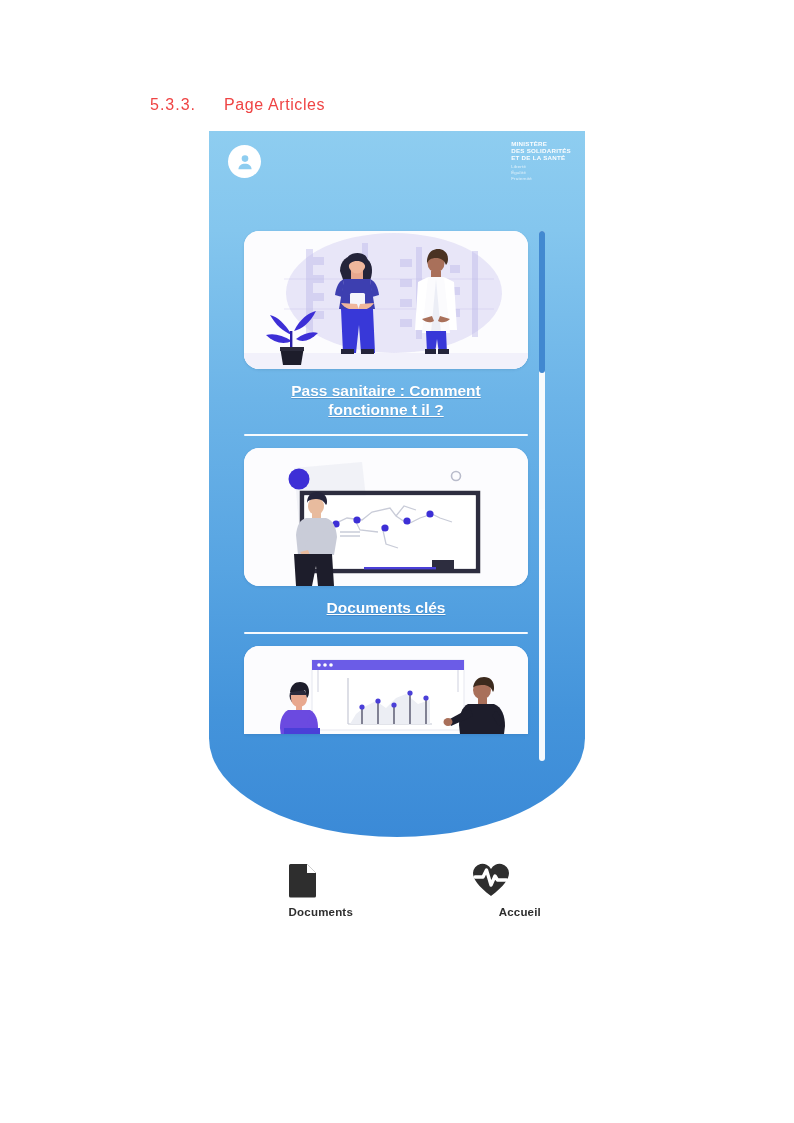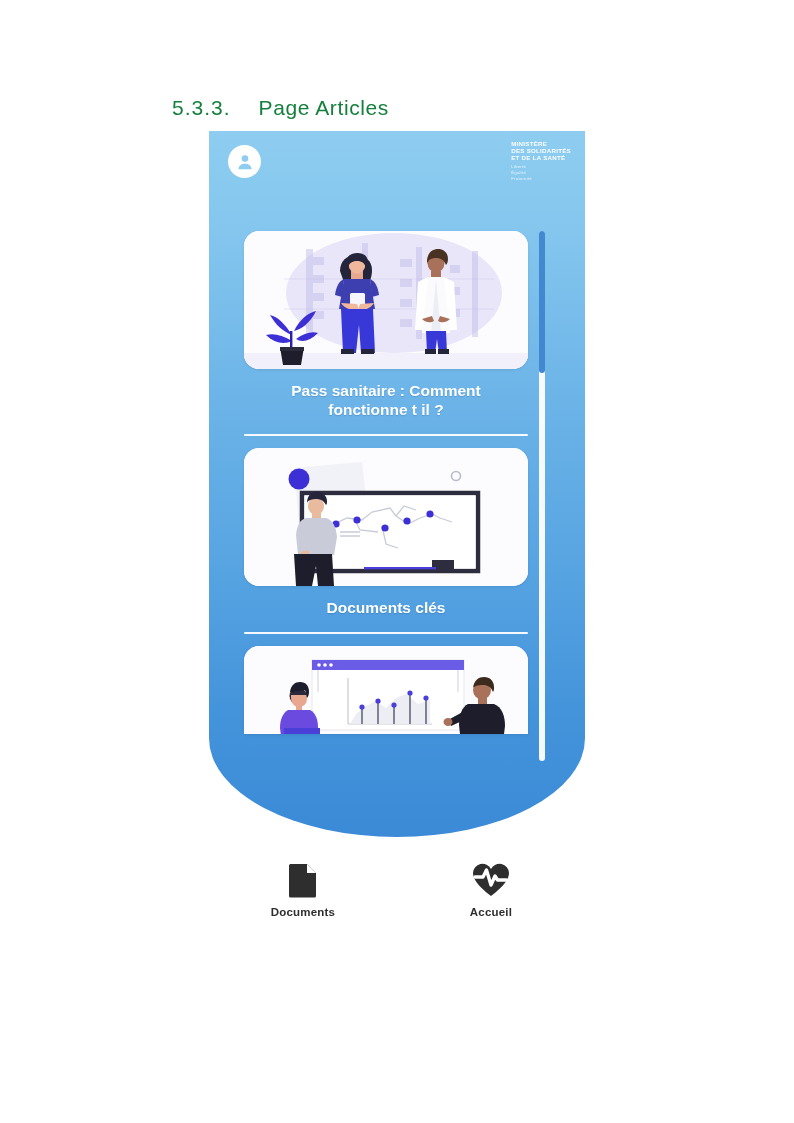--- a/index.html
+++ b/index.html
@@ -11,24 +11,24 @@
     width: 794px;
     height: 1123px;
     position: relative;
     font-family: "Liberation Sans", sans-serif;
     overflow: hidden;
   }
 
   
   .doc-heading {
     position: absolute;
-    left: 172px;
+    left: 150px;
     top: 96px;
-    font-size: 21px;
-    color: #15803d;
+    font-size: 16px;
+    color: #ef4444;
     letter-spacing: 0.6px;
     white-space: nowrap;
   }
   .doc-heading .num { letter-spacing: 1px; }
   .doc-heading .sep { display: inline-block; width: 28px; }
 
   
   .phone {
     position: absolute;
     left: 209px;
@@ -119,20 +119,21 @@
     box-shadow: 0 1px 3px rgba(20,50,90,0.12);
   }
   .article-title {
     color: #ffffff;
     font-size: 15.5px;
     font-weight: bold;
     text-align: center;
     line-height: 1.25;
     padding: 12px 6px 0 6px;
     text-shadow: 0 1px 1px rgba(30,80,140,0.28);
+    text-decoration: underline;
   }
   .article-divider {
     height: 2.5px;
     background: #ffffff;
     border-radius: 2px;
     margin: 14px 0 12px 0;
     opacity: 0.95;
   }
 
   
@@ -171,21 +172,21 @@
     position: absolute;
     left: 209px;
     top: 860px;
     width: 376px;
     display: flex;
     justify-content: space-around;
     align-items: flex-start;
   }
   .nav-item {
     width: 100px;
-    text-align: center;
+    text-align: right;
   }
   .nav-icon {
     height: 40px;
     display: flex;
     align-items: center;
     justify-content: center;
   }
   .nav-label {
     margin-top: 6px;
     font-size: 11.5px;

